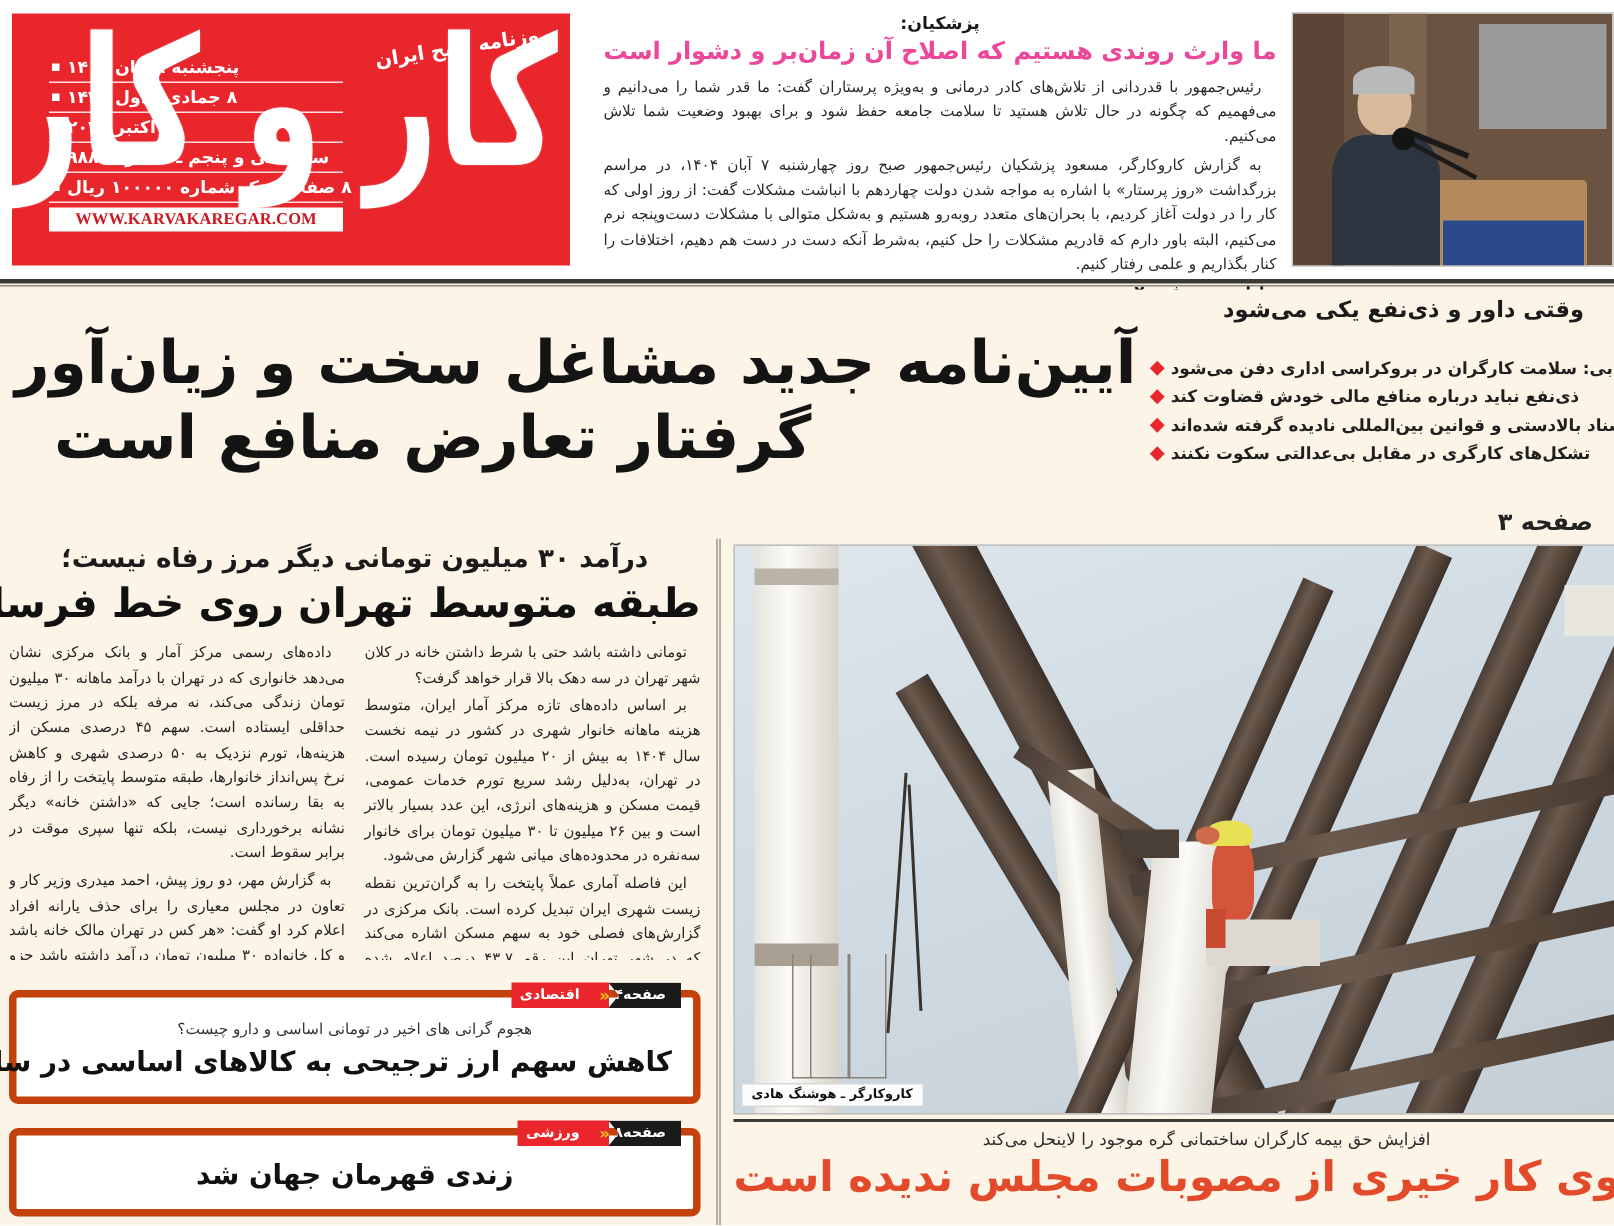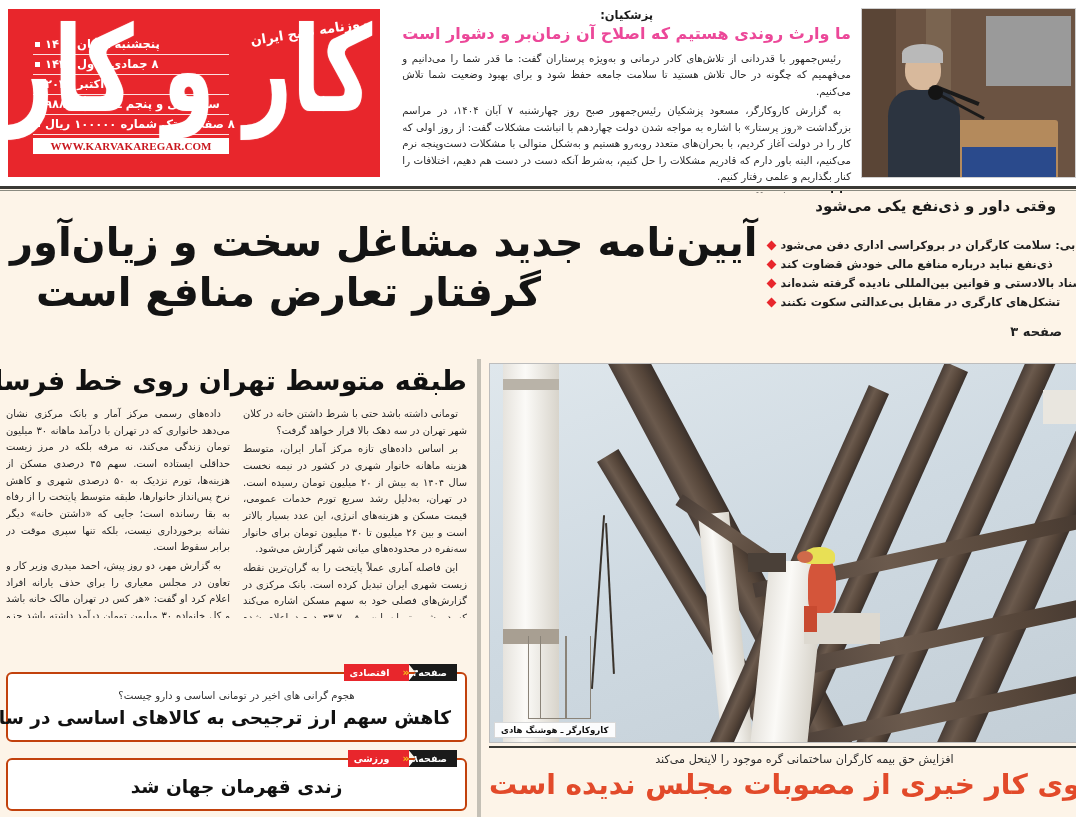--- a/index.html
+++ b/index.html
@@ -240,22 +240,22 @@
     white-space: nowrap;
   }
   .diamond {
     width: 7px; height: 7px;
     background: #e8262c;
     transform: rotate(45deg);
     flex: 0 0 auto;
   }
   .hero-pagemark {
     position: absolute;
-    right: 14px; bottom: 20px;
-    font-size: 13px;
+    right: 14px; bottom: 2px;
+    font-size: 16px;
     font-weight: 700;
     color: #222;
   }
 
   
   .lower {
     position: absolute;
     left: 0; top: 359px;
     width: 1076px;
     height: 458px;
@@ -309,21 +309,21 @@
   }
 
   
   .teasers {
     position: absolute;
     left: 6px; right: 10px;
     bottom: 6px;
   }
   .teaser {
     position: relative;
-    border: 2px solid #c2410c;
+    border: 5px solid #c2410c;
     border-radius: 6px;
     background: #ffffff;
     margin-top: 16px;
     padding: 16px 14px 12px 14px;
     direction: rtl;
   }
   .teaser:first-child { margin-top: 0; }
   .teaser-tab {
     position: absolute;
     top: -10px; right: 8px;
@@ -566,20 +566,21 @@
           <span>تشکل‌های کارگری در مقابل بی‌عدالتی سکوت نکنند</span>
         </div>
       </div>
     </div>
     <div class="hero-pagemark">صفحه ۳</div>
   </div>
 
   <div class="lower">
 
     <div class="right-col">
+      <div class="rc-kicker">درآمد ۳۰ میلیون تومانی دیگر مرز رفاه نیست؛</div>
       <div class="rc-headline">طبقه متوسط تهران روی خط فرسایش مالی</div>
 
       <div class="rc-cols">
         <div class="rc-col">
           <p class="rc-p">داده‌های رسمی مرکز آمار و بانک مرکزی نشان می‌دهد خانواری که در تهران با درآمد ماهانه ۳۰ میلیون تومان زندگی می‌کند، نه مرفه بلکه در مرز زیست حداقلی ایستاده است. سهم ۴۵ درصدی مسکن از هزینه‌ها، تورم نزدیک به ۵۰ درصدی شهری و کاهش نرخ پس‌انداز خانوارها، طبقه متوسط پایتخت را از رفاه به بقا رسانده است؛ جایی که «داشتن خانه» دیگر نشانه برخورداری نیست، بلکه تنها سپری موقت در برابر سقوط است.</p>
           <p class="rc-p">به گزارش مهر، دو روز پیش، احمد میدری وزیر کار و تعاون در مجلس معیاری را برای حذف یارانه افراد اعلام کرد او گفت: «هر کس در تهران مالک خانه باشد و کل خانواده ۳۰ میلیون تومان درآمد داشته باشد جزو سه دهک بالا محاسبه می‌شود.»</p>
 
         </div>
         <div class="rc-col">
           <p class="rc-p">تومانی داشته باشد حتی با شرط داشتن خانه در کلان شهر تهران در سه دهک بالا قرار خواهد گرفت؟</p>

